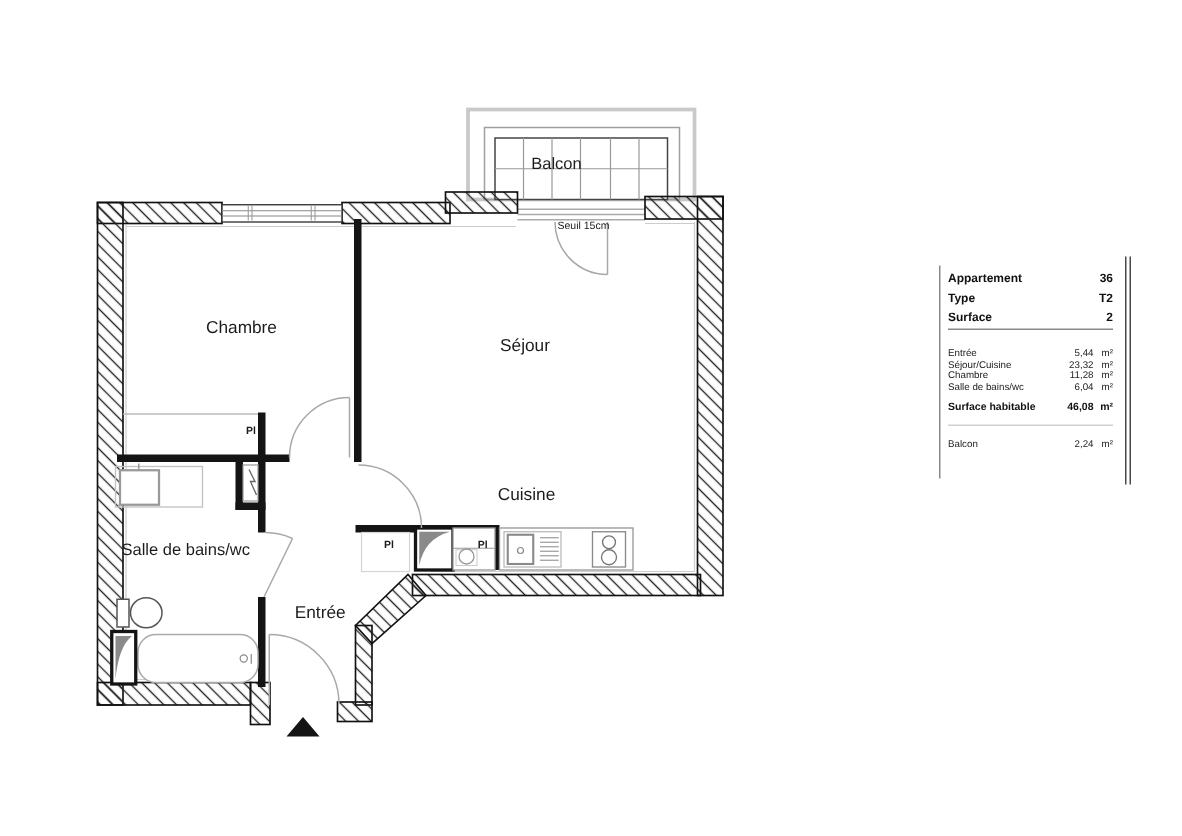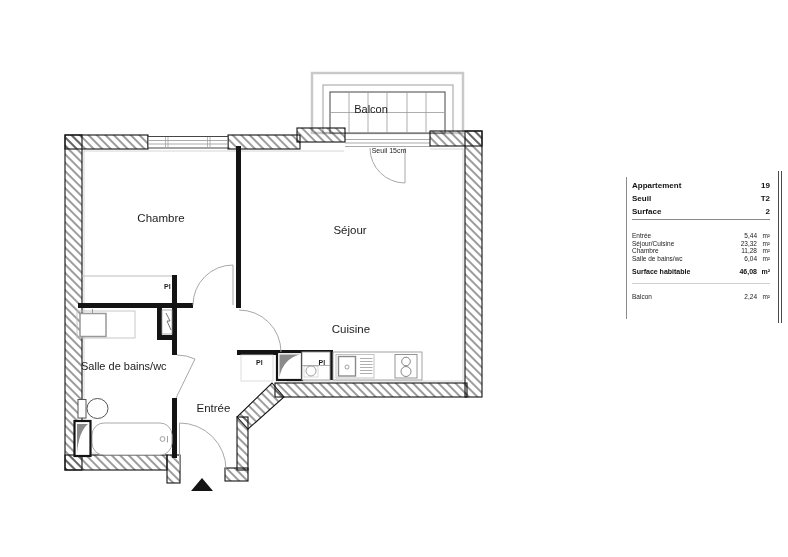--- a/index.html
+++ b/index.html
@@ -2,21 +2,21 @@
 <html><head>
 <meta charset="utf-8">
 <style>
   html,body{margin:0;padding:0;background:#fff;}
   body{width:788px;height:557px;position:relative;font-family:"Liberation Sans",sans-serif;overflow:hidden;}
   svg text{font-family:"Liberation Sans",sans-serif;fill:#1c1c1c;}
   .room-label{font-size:11.5px;}
   .small-label{font-size:7px;}
   .pl-label{font-size:7px;font-weight:bold;}
 
-  .info-panel{position:absolute;left:626px;top:171px;width:156px;height:152px;
+  .info-panel{position:absolute;left:626px;top:171px;width:128px;height:152px;
               border-right:4px double #4a4a4a;box-sizing:border-box;}
   .panel-vline{position:absolute;left:0;top:6px;bottom:4px;width:0;border-left:1px solid #8a8a8a;}
   .panel-content{position:absolute;left:6px;right:8px;top:8px;}
   .hdr-row{display:flex;justify-content:space-between;font-size:8px;font-weight:bold;line-height:13px;color:#111;}
   .sep-strong{border:0;border-top:1px solid #8a8a8a;margin:1px 0 0 0;}
   .rows{margin-top:12px;}
   .area-row{display:flex;font-size:6.5px;line-height:7.6px;color:#222;}
   .area-row .lbl{flex:1;}
   .area-row .val{width:34px;text-align:right;}
   .area-row .unit{width:13px;text-align:right;}
@@ -199,24 +199,24 @@
   <text x="256" y="365" class="pl-label">Pl</text>
   <text x="318.5" y="365" class="pl-label">Pl</text>
 </svg>
 
 
 <div class="info-panel">
   <div class="panel-vline"></div>
   <div class="panel-content">
     <div class="hdr-row">
       <span>Appartement</span>
-      <span>19</span>
+      <span>36</span>
     </div>
     <div class="hdr-row">
-      <span>Seuil</span>
+      <span>Type</span>
       <span>T2</span>
     </div>
     <div class="hdr-row">
       <span>Surface</span>
       <span>2</span>
     </div>
     <hr class="sep-strong">
     <div class="rows">
       <div class="area-row">
         <span class="lbl">Entrée</span>

